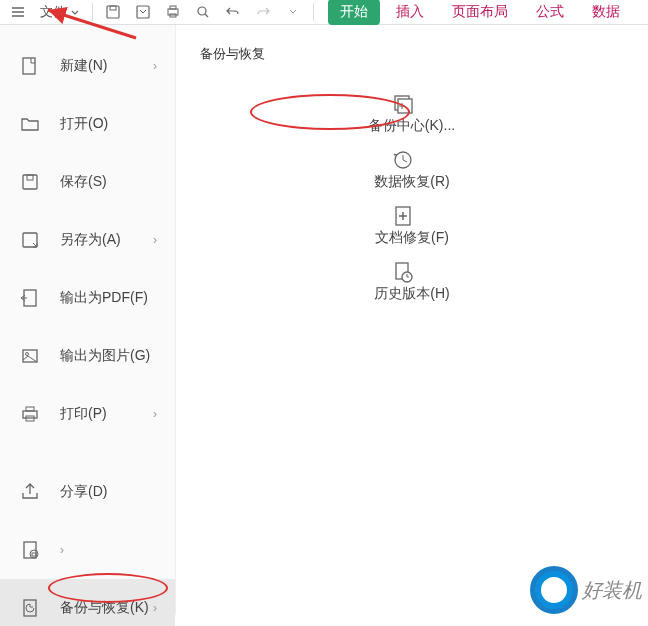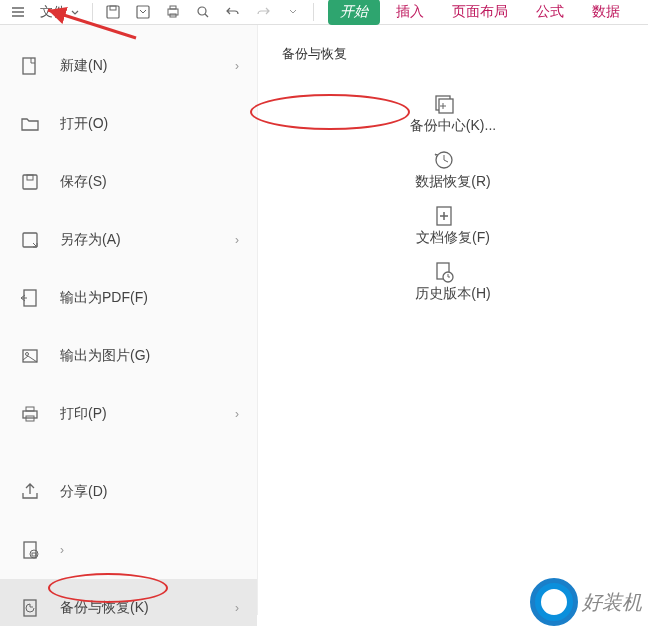--- a/index.html
+++ b/index.html
@@ -21,28 +21,28 @@
       height: 28px;
       min-width: 28px;
       padding: 0 4px;
       cursor: pointer;
       color: #555;
     }
     .file-btn { font-size: 13px; padding: 0 6px; }
     .divider { width: 1px; height: 18px; background: #ddd; margin: 0 4px; }
     .tab-row { display: flex; align-items: center; gap: 4px; margin-left: 8px; }
     .tab { padding: 6px 12px; font-size: 14px; color: #be185d; cursor: pointer; }
-    .tab-active { background: #2ea56f; color: #fff; border-radius: 4px; padding: 4px 12px; font-style: italic; }
+    .tab-active { background: #2ea56f; color: #fff; border-radius: 4px; padding: 4px 12px; }
 
     
     .main { display: flex; height: calc(100% - 36px); }
 
     
     .sidebar {
-      width: 258px;
+      width: 176px;
       background: #fafafa;
       border-right: 1px solid #eee;
       padding-top: 12px;
     }
     .menu-item {
       display: flex;
       align-items: center;
       height: 58px;
       padding: 0 18px;
       cursor: pointer;
@@ -80,21 +80,21 @@
     }
     .red-arrow {
       position: absolute;
       pointer-events: none;
     }
 
     
     .watermark {
       position: absolute;
       right: 6px;
-      bottom: 0;
+      bottom: 12px;
       display: flex;
       align-items: center;
       gap: 4px;
     }
     .watermark-badge {
       width: 48px; height: 48px;
       border-radius: 50%;
       border: 4px solid #1a7fc9;
       background: #1a7fc9;
       display: flex; align-items: center; justify-content: center;

